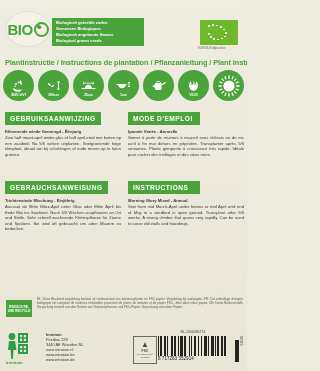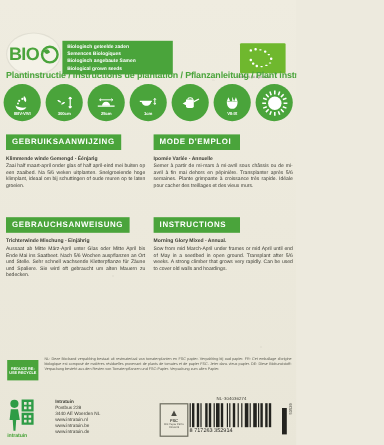--- a/index.html
+++ b/index.html
@@ -17,21 +17,21 @@
       radial-gradient(circle at 12% 22%, rgba(0,0,0,.035) 0 1px, transparent 1px),
       radial-gradient(circle at 38% 62%, rgba(0,0,0,.03) 0 1px, transparent 1px),
       radial-gradient(circle at 72% 18%, rgba(0,0,0,.03) 0 1px, transparent 1px),
       radial-gradient(circle at 88% 78%, rgba(0,0,0,.03) 0 1px, transparent 1px),
       radial-gradient(circle at 55% 90%, rgba(0,0,0,.025) 0 1px, transparent 1px),
       linear-gradient(180deg,#efece0,#e9e6d8);
     pointer-events:none;
   }
 
   
-  .header{position:absolute;left:0;top:16px;width:247px;height:56px;}
+  .header{position:absolute;left:0;top:0;width:247px;height:56px;}
   .bio-badge{
     position:absolute;left:6px;top:12px;width:44px;height:34px;
     background:#f4f2e7;border-radius:50%;
     box-shadow:0 0 0 1px rgba(0,0,0,.05);
     display:flex;align-items:center;justify-content:center;
   }
   .bio-text{
     font-size:15px;font-weight:bold;color:#4aa43b;letter-spacing:-.5px;
     display:flex;align-items:center;
   }

